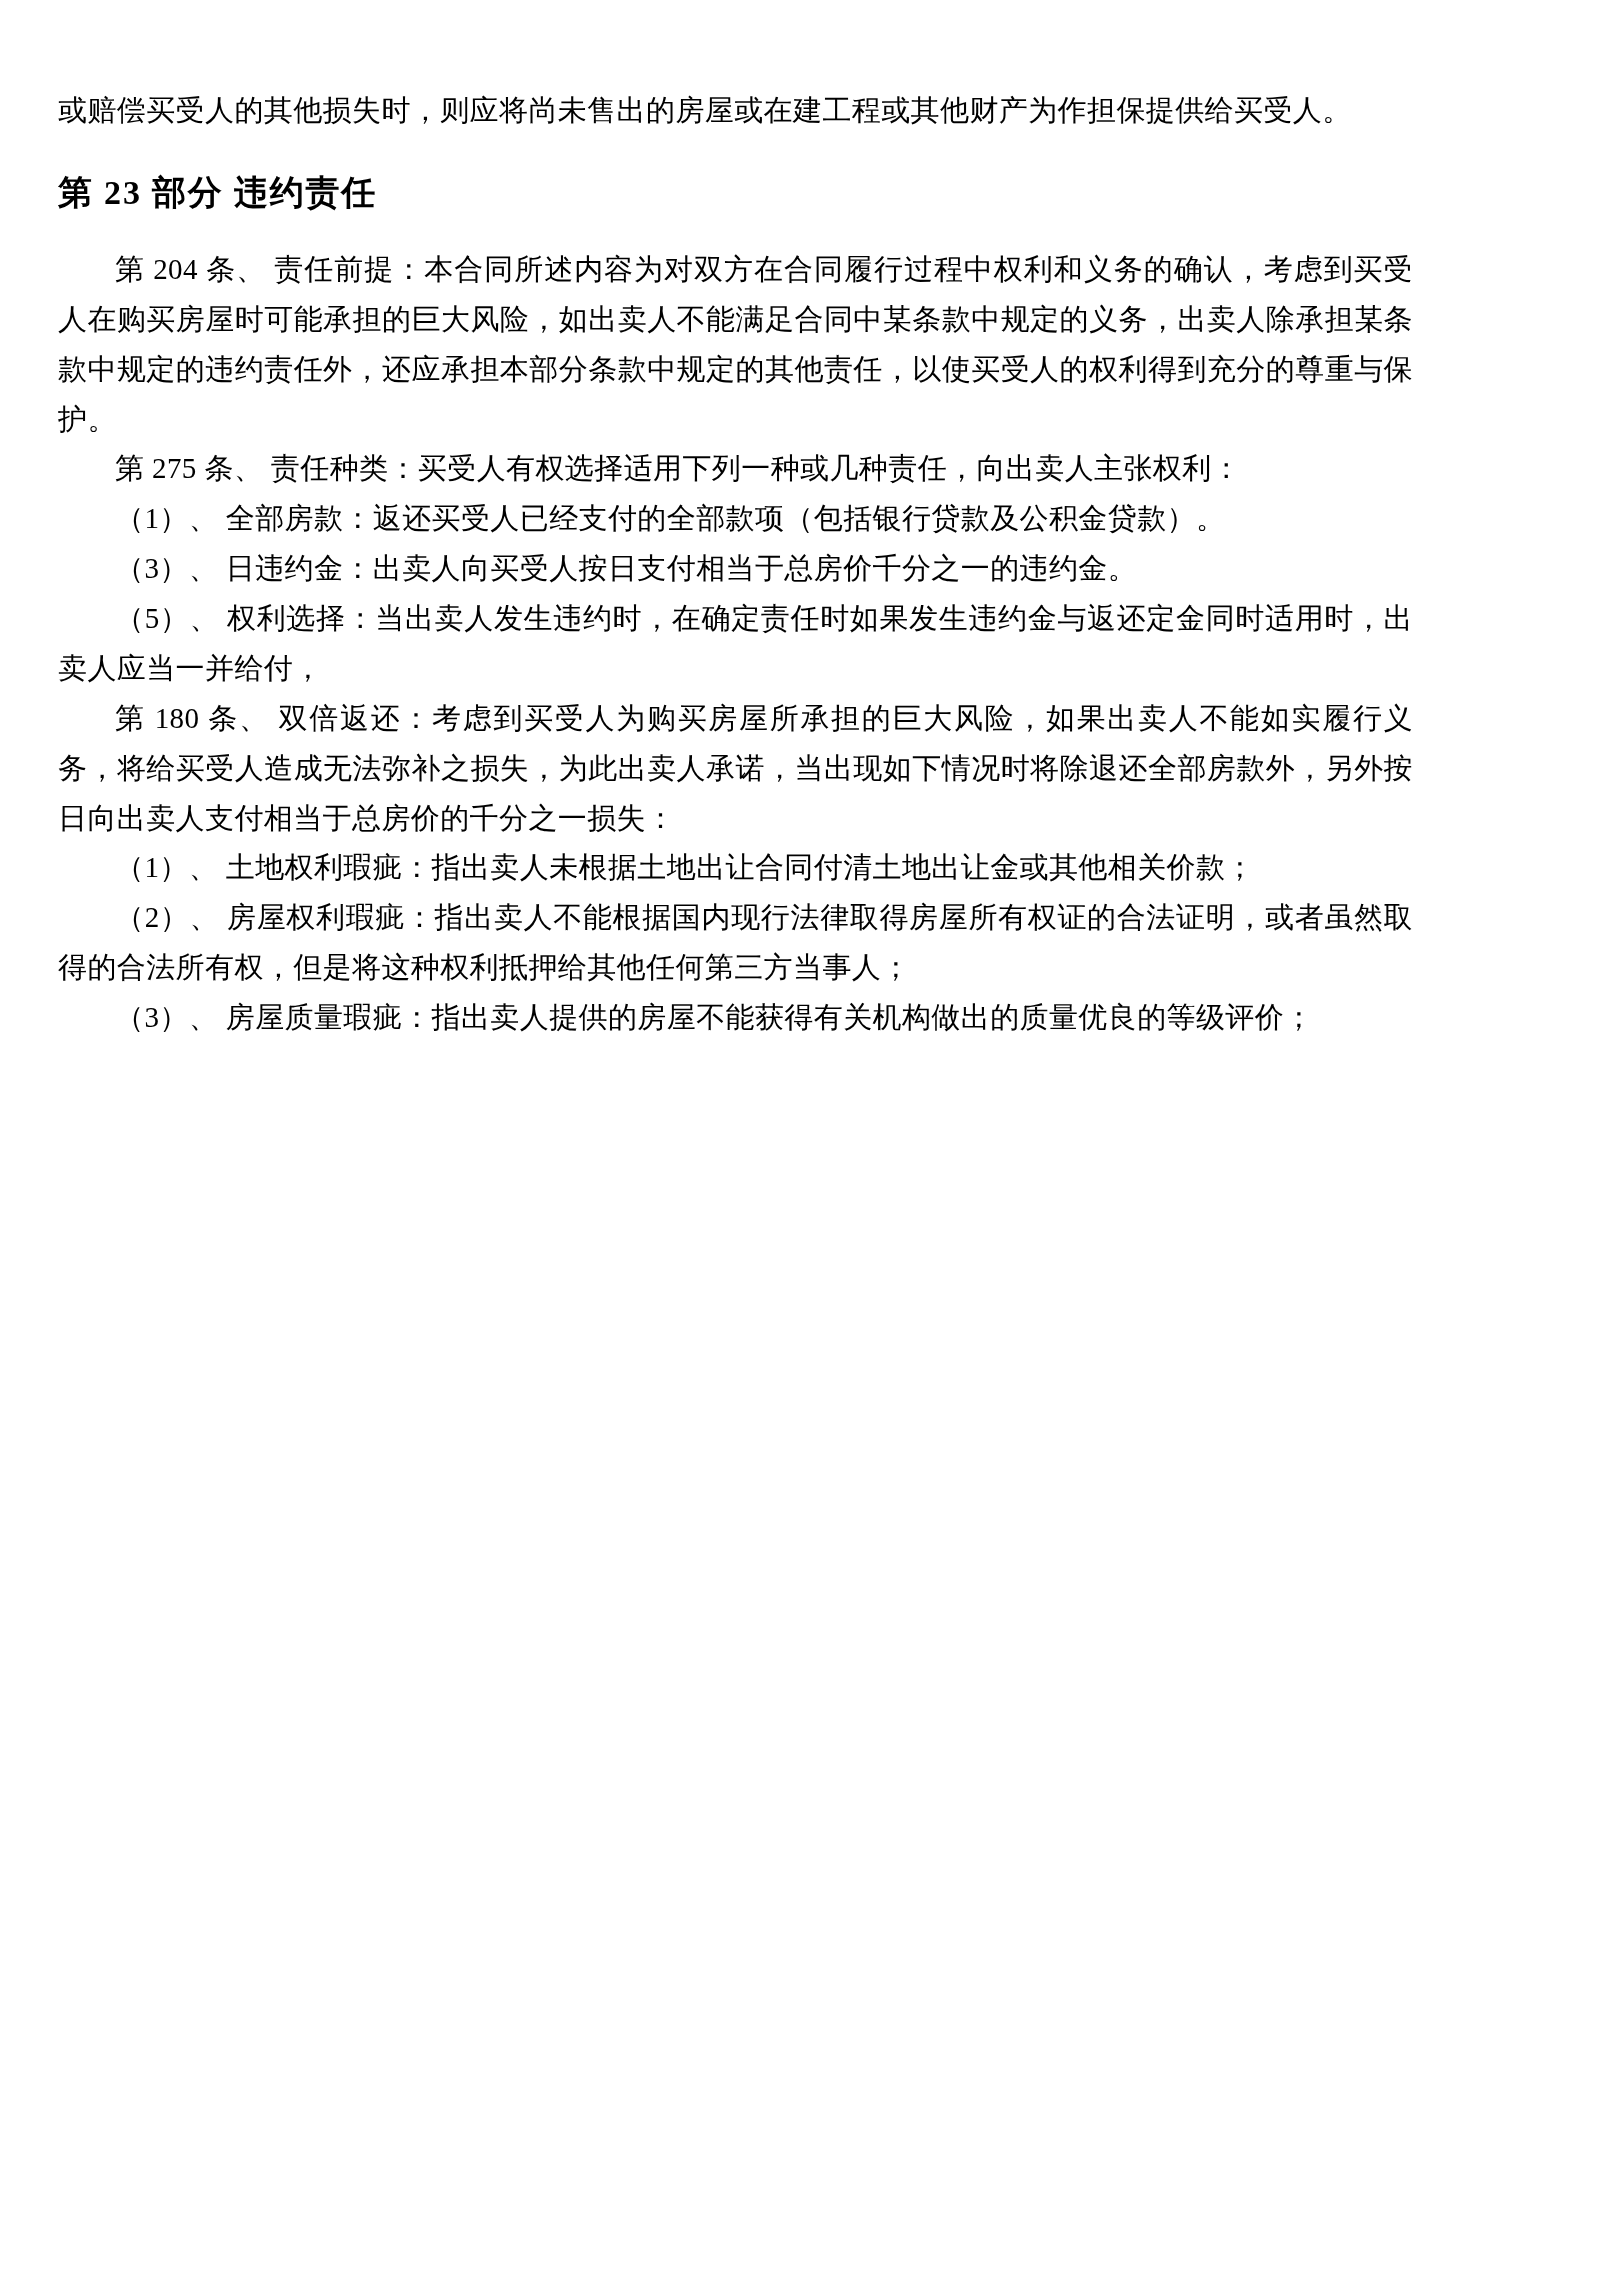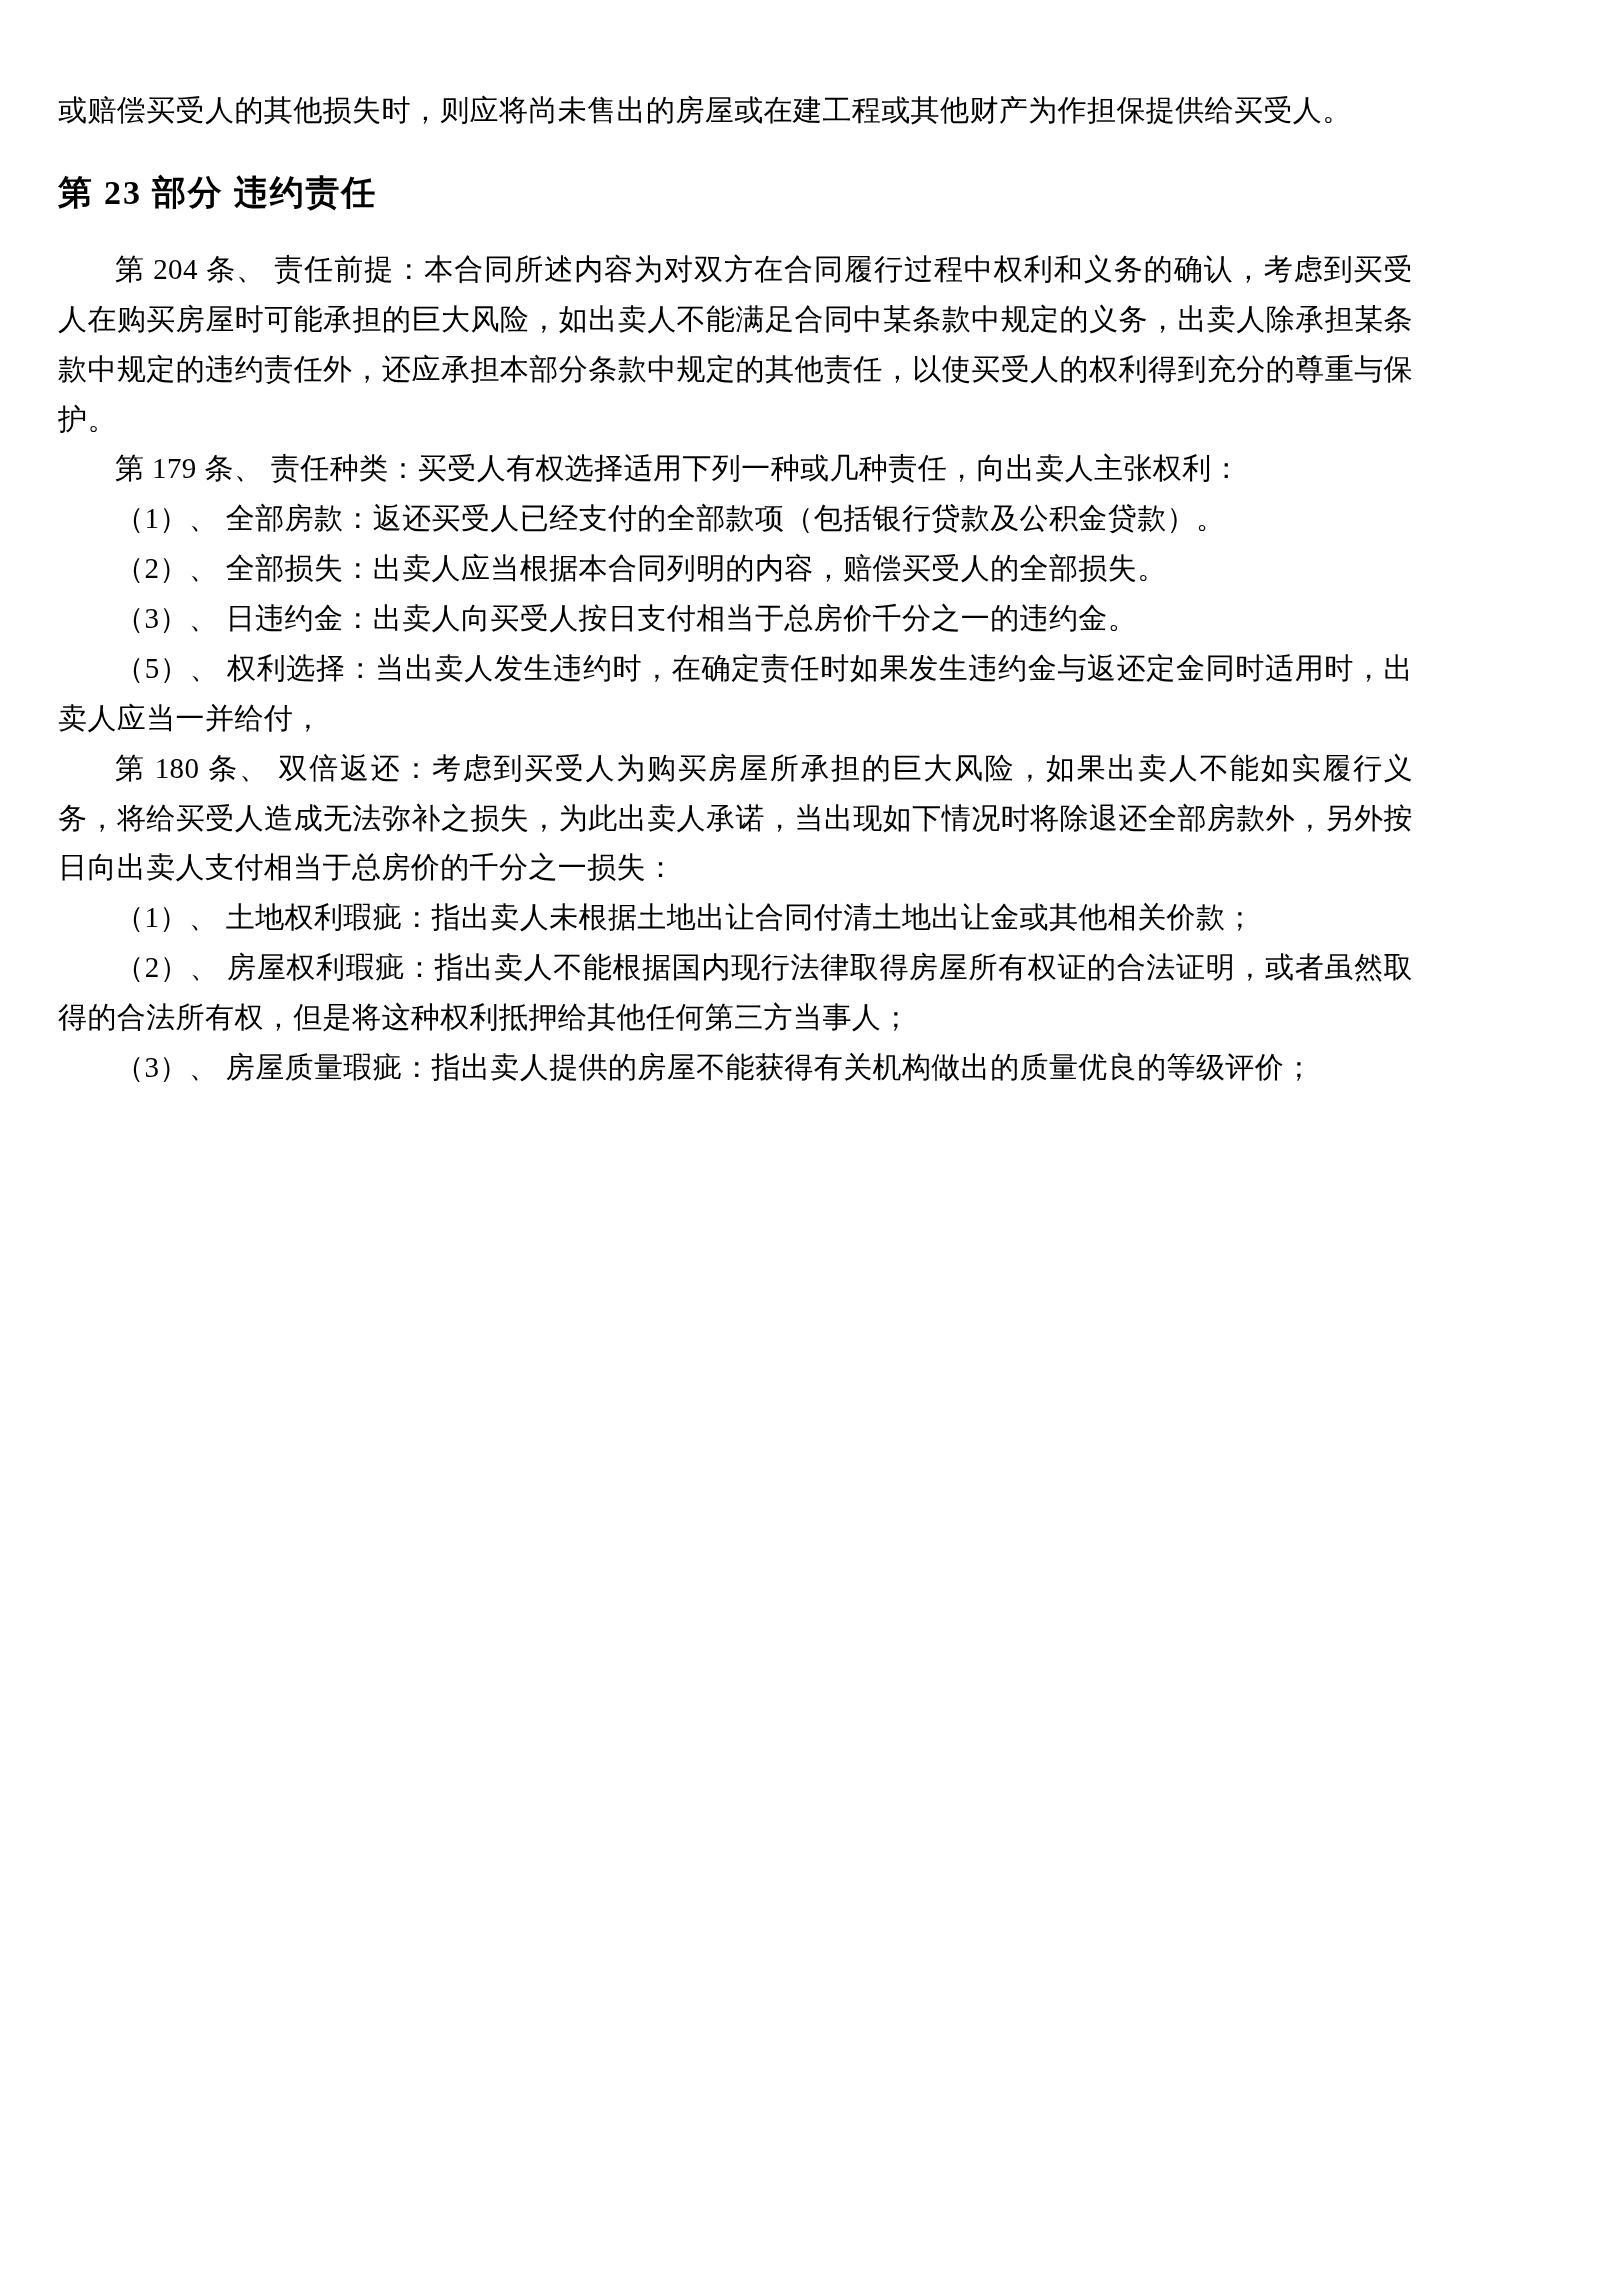--- a/index.html
+++ b/index.html
@@ -48,25 +48,24 @@
 
 <div class="page">
   <div class="doc-body">
 
     <p class="continued">或赔偿买受人的其他损失时，则应将尚未售出的房屋或在建工程或其他财产为作担保提供给买受人。</p>
 
     <h1 class="section-title">第 23 部分  违约责任</h1>
 
     <p class="indent">第 204 条、  责任前提：本合同所述内容为对双方在合同履行过程中权利和义务的确认，考虑到买受人在购买房屋时可能承担的巨大风险，如出卖人不能满足合同中某条款中规定的义务，出卖人除承担某条款中规定的违约责任外，还应承担本部分条款中规定的其他责任，以使买受人的权利得到充分的尊重与保护。</p>
 
-    <p class="indent">第 179 条、  责任种类：买受人有权选择适用下列一种或几种责任，向出卖人主张权利：</p>
+    <p class="indent">第 275 条、  责任种类：买受人有权选择适用下列一种或几种责任，向出卖人主张权利：</p>
 
     <p class="indent">（1）、  全部房款：返还买受人已经支付的全部款项（包括银行贷款及公积金贷款）。</p>
 
-    <p class="indent">（2）、  全部损失：出卖人应当根据本合同列明的内容，赔偿买受人的全部损失。</p>
 
     <p class="indent">（3）、  日违约金：出卖人向买受人按日支付相当于总房价千分之一的违约金。</p>
 
 
     <p class="indent">（5）、  权利选择：当出卖人发生违约时，在确定责任时如果发生违约金与返还定金同时适用时，出卖人应当一并给付，</p>
 
     <p class="indent">第 180 条、  双倍返还：考虑到买受人为购买房屋所承担的巨大风险，如果出卖人不能如实履行义务，将给买受人造成无法弥补之损失，为此出卖人承诺，当出现如下情况时将除退还全部房款外，另外按日向出卖人支付相当于总房价的千分之一损失：</p>
 
     <p class="indent">（1）、  土地权利瑕疵：指出卖人未根据土地出让合同付清土地出让金或其他相关价款；</p>
 

